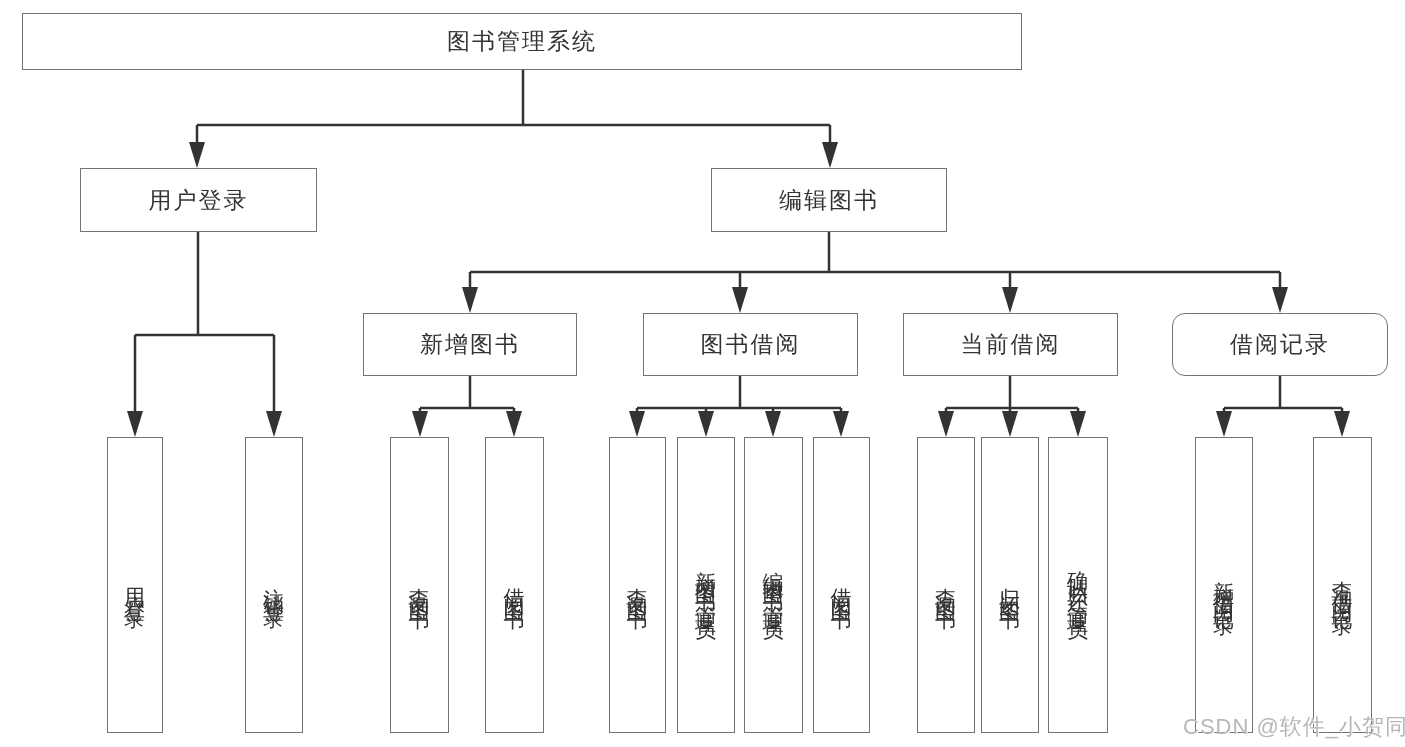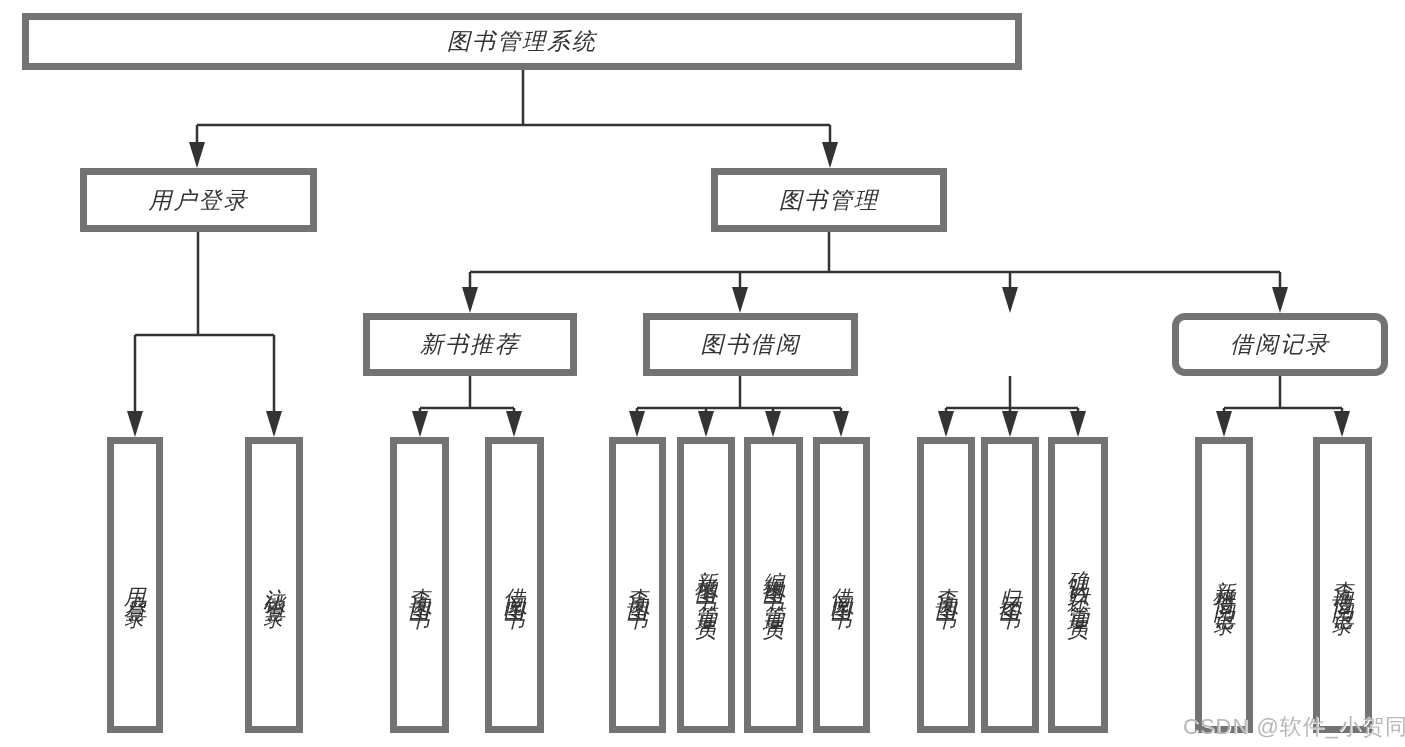--- a/index.html
+++ b/index.html
@@ -19,27 +19,26 @@
   #connector-svg {
     position: absolute;
     left: 0;
     top: 0;
     width: 1405px;
     height: 747px;
   }
   .node {
     position: absolute;
     box-sizing: border-box;
-    border: 7px solid #737373;
+    border: 1px solid #737373;
     background: #ffffff;
     display: flex;
     align-items: center;
     justify-content: center;
     text-align: left;
-    font-style: italic;
   }
   .h-node {
     font-size: 23px;
     letter-spacing: 2px;
     color: #333333;
   }
   .v-node {
     top: 437px;
     height: 296px;
     font-size: 21px;
@@ -128,28 +127,31 @@
   </svg>
 
   <div id="n-root" class="node h-node">
     <span>图书管理系统</span>
   </div>
 
   <div id="n-user-login" class="node h-node">
     <span>用户登录</span>
   </div>
   <div id="n-book-mgmt" class="node h-node">
-    <span>图书管理</span>
+    <span>编辑图书</span>
   </div>
 
   <div id="n-new-book" class="node h-node">
-    <span>新书推荐</span>
+    <span>新增图书</span>
   </div>
   <div id="n-book-borrow" class="node h-node">
     <span>图书借阅</span>
+  </div>
+  <div id="n-cur-borrow" class="node h-node">
+    <span>当前借阅</span>
   </div>
   <div id="n-records" class="node h-node">
     <span>借阅记录</span>
   </div>
 
   <div id="l-user-login" class="node v-node">
     <span class="v-label">用户登录</span>
   </div>
   <div id="l-logout" class="node v-node">
     <span class="v-label">注销登录</span>

